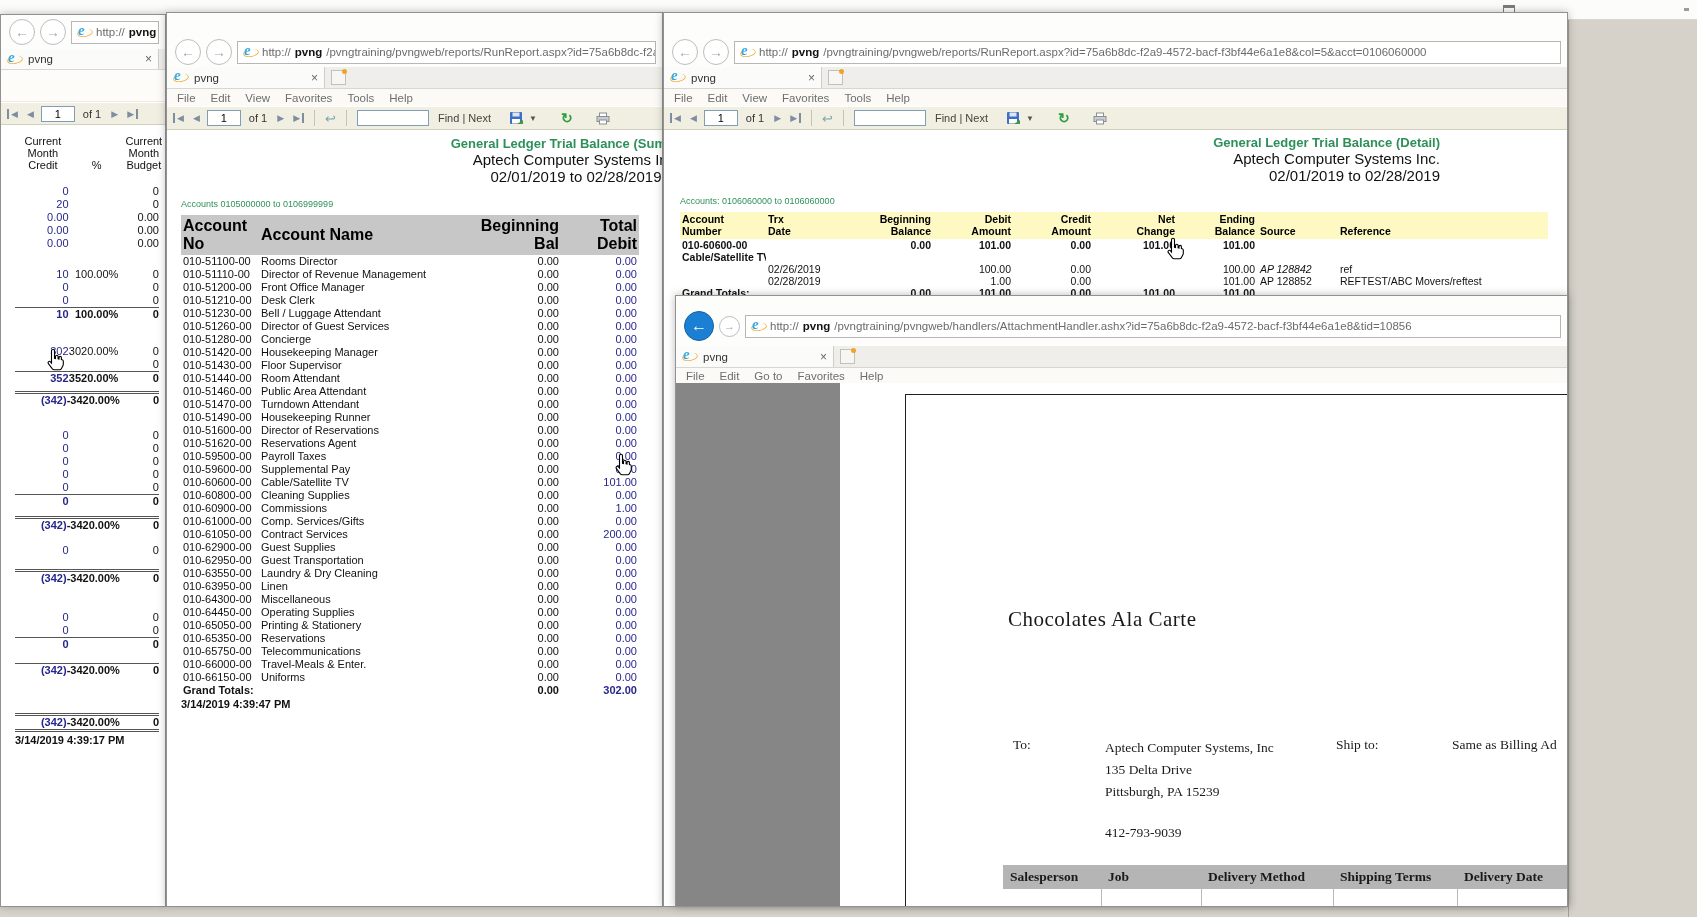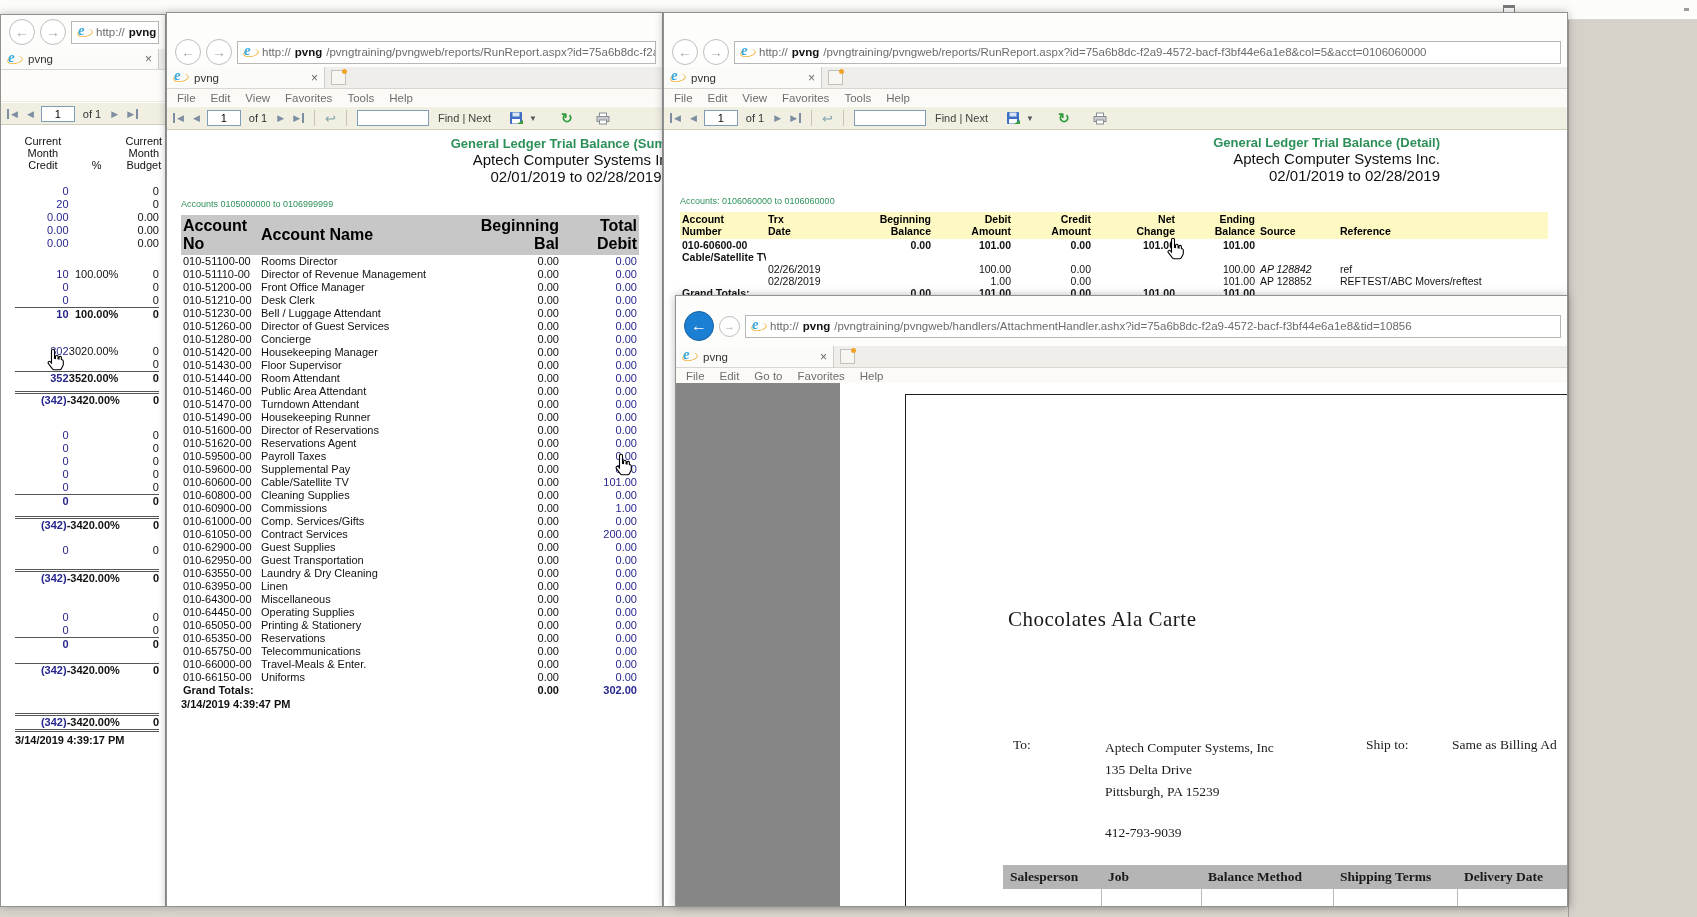--- a/index.html
+++ b/index.html
@@ -111,21 +111,21 @@
 
   
   .att-content { position:relative; background:#fff; height:100%; }
   .att-strip { position:absolute; left:0; top:0; width:164px; height:100%; background:#868686; }
   .doc-page { position:absolute; left:229px; top:11px; width:1500px; height:1500px;
               background:#fff; border:1px solid #1f1f1f;
               font-family:"Liberation Serif",serif; color:#1a1a1a; }
   .doc-title { position:absolute; left:102px; top:212px; font-size:21px; letter-spacing:.5px; }
   .doc-to-label { position:absolute; left:107px; top:342px; font-size:13.5px; }
   .doc-to { position:absolute; left:199px; top:342px; font-size:13.5px; line-height:22px; }
-  .doc-ship-label { position:absolute; left:460px; top:342px; font-size:13.5px; }
+  .doc-ship-label { position:absolute; left:430px; top:342px; font-size:13.5px; }
   .doc-ship { position:absolute; left:546px; top:342px; font-size:13.5px; white-space:nowrap; }
   .doc-phone { position:absolute; left:199px; top:430px; font-size:13.5px; }
   .doc-tbl { position:absolute; left:97px; top:470px; width:572px; }
   .doc-tbl th { background:#b5b5b5; font-family:"Liberation Serif",serif; font-size:13.5px;
                 font-weight:bold; text-align:left; padding:4px 0 4px 7px; white-space:nowrap; }
   .doc-tbl td { height:30px; border-right:1px solid #b9b9b9; }
   .doc-tbl td:last-child { border-right:none; }
 
   
   .cursor { position:absolute; z-index:50; pointer-events:none; }
@@ -927,21 +927,21 @@
               <col style="width:98px">
               <col style="width:100px">
               <col style="width:132px">
               <col style="width:124px">
               <col style="width:118px">
             </colgroup>
           <thead>
             <tr>
               <th>Salesperson</th>
               <th>Job</th>
-              <th>Balance Method</th>
+              <th>Delivery Method</th>
               <th>Shipping Terms</th>
               <th>Delivery Date</th>
             </tr>
           </thead>
           <tbody>
             <tr>
                 <td></td>
                 <td></td>
                 <td></td>
                 <td></td>

